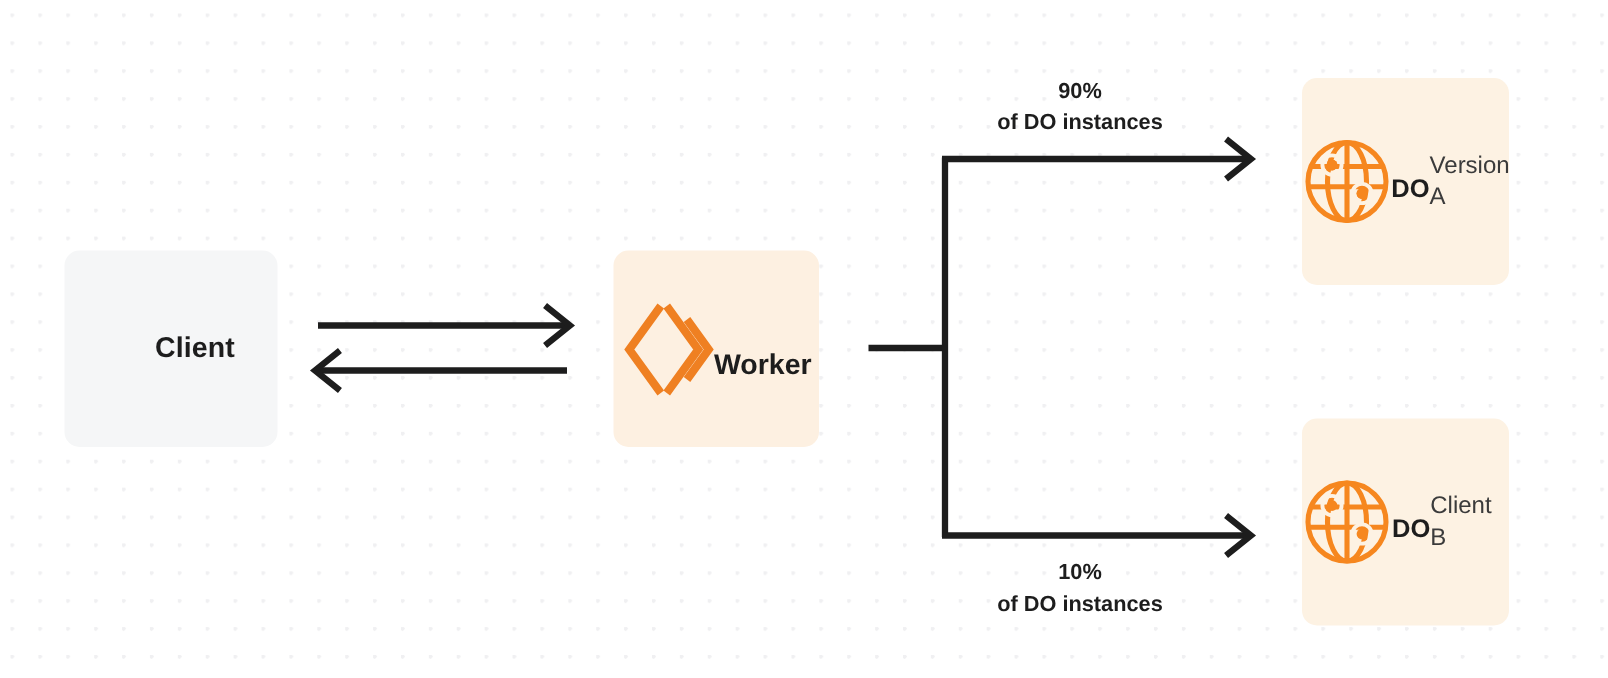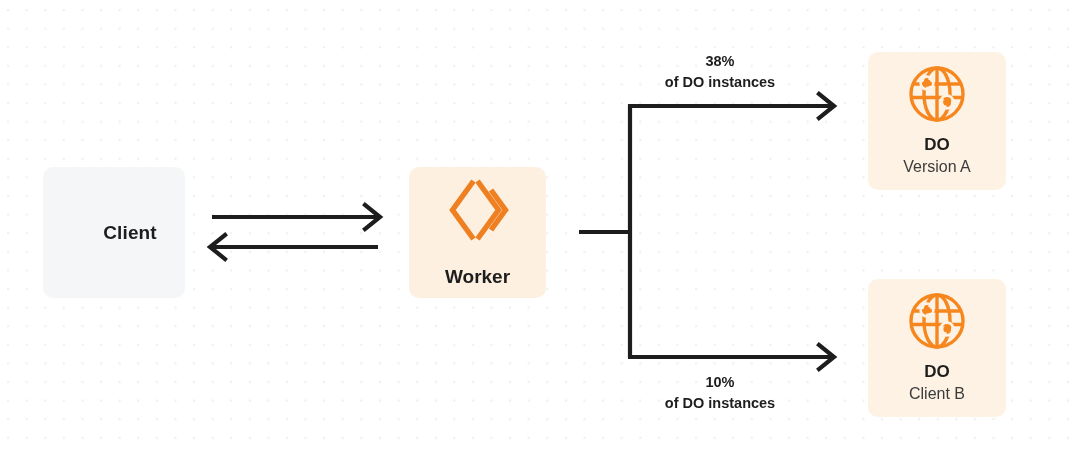--- a/index.html
+++ b/index.html
@@ -28,21 +28,21 @@
     top: 0;
     width: 1072px;
     height: 452px;
     pointer-events: none;
   }
   .node {
     position: absolute;
     box-sizing: border-box;
     border-radius: 10px;
     display: flex;
-    flex-direction: column;
+    flex-direction: row;
     align-items: center;
     justify-content: center;
   }
   .node-client {
     left: 43px;
     top: 167px;
     width: 142px;
     height: 131px;
     background: #f5f6f7;
   }
@@ -200,21 +200,21 @@
         <circle cx="40" cy="38" r="6.4" fill="none" stroke="#fdf2e3" stroke-width="2.6"></circle>
         <circle cx="20" cy="19" r="3.6" fill="#f6871f"></circle>
         <circle cx="40" cy="38" r="3.6" fill="#f6871f"></circle>
       </svg>
     </span>
     <span class="do-title">DO</span>
     <span class="do-sub">Client B</span>
   </div>
 
   <div class="edge-label label-top">
-    <span class="pct">38%</span>
+    <span class="pct">90%</span>
     <span class="sub">of DO instances</span>
   </div>
 
   <div class="edge-label label-bottom">
     <span class="pct">10%</span>
     <span class="sub">of DO instances</span>
   </div>
 
 </div>
 

